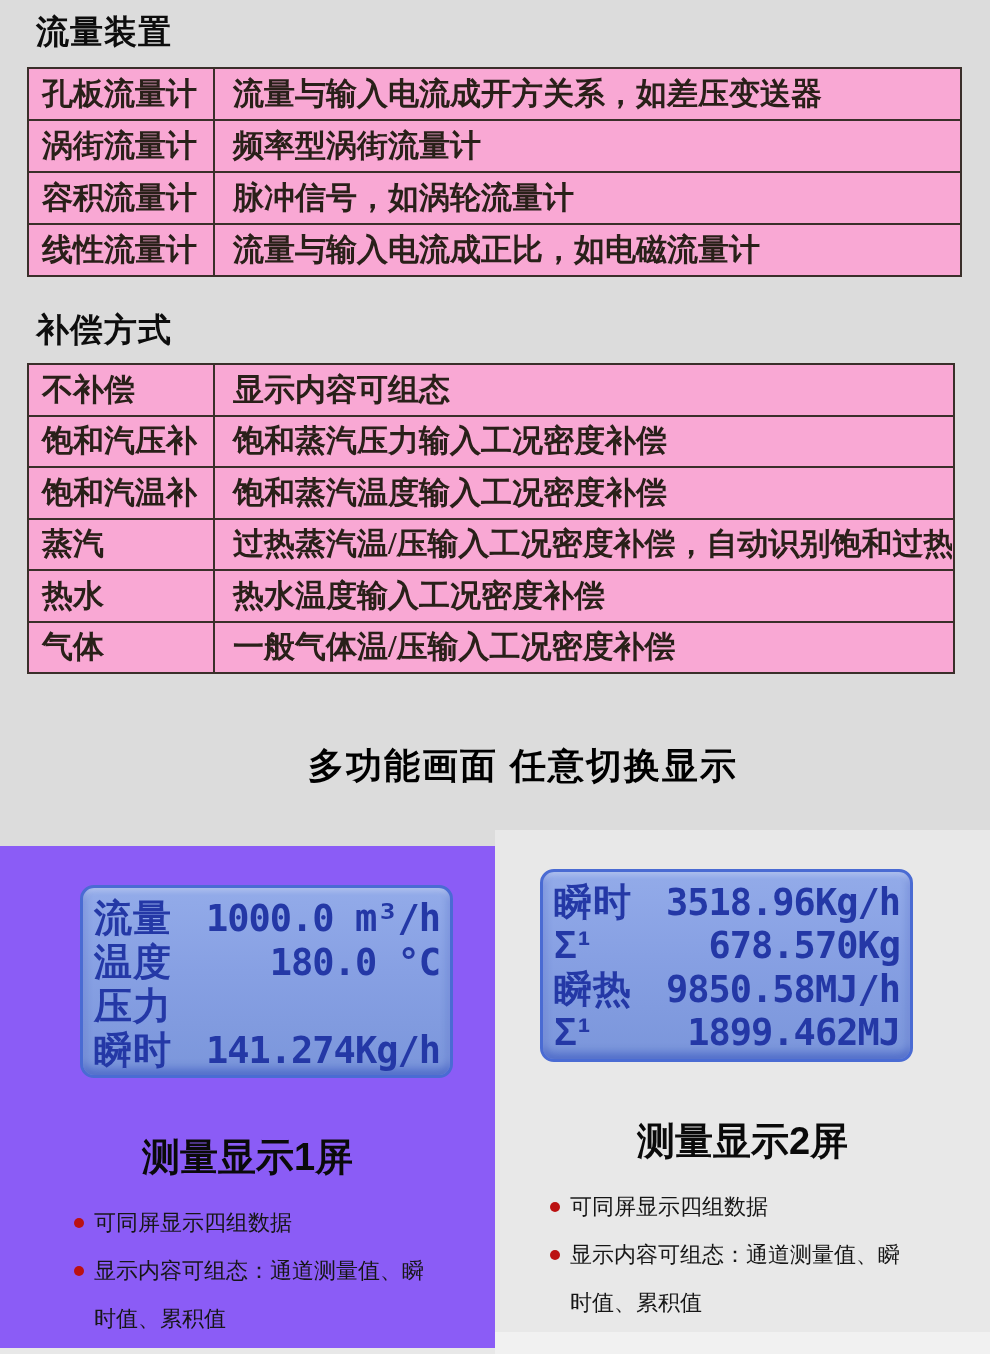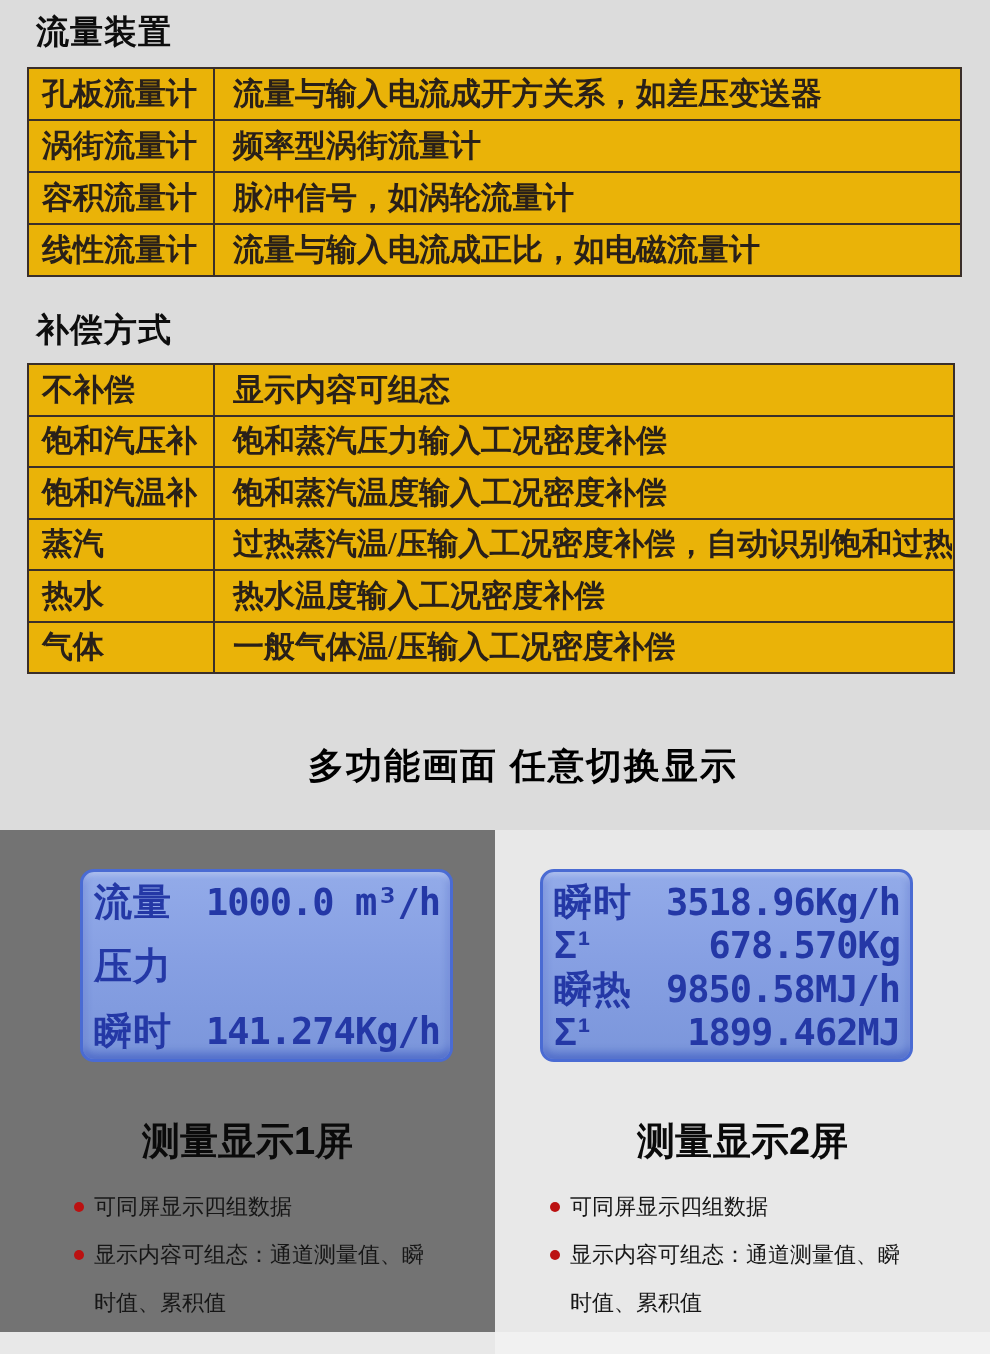--- a/index.html
+++ b/index.html
@@ -6,39 +6,39 @@
   html,body { width:990px; }
   body { font-family:"Liberation Sans","DejaVu Sans",sans-serif; }
   .page { position:relative; width:990px; height:1354px; overflow:hidden; background:#dcdcdc; }
 
   
   .top { position:relative; width:990px; height:830px; background:#dcdcdc; }
   .sec-heading { position:absolute; left:36px; font-size:33px; font-weight:600; color:#0d0d0d; letter-spacing:1px; }
   #h-flow { top:10px; }
   #h-comp { top:308px; }
 
-  table.spec { position:absolute; left:27px; border-collapse:collapse; background:#eab308;
+  table.spec { position:absolute; left:27px; border-collapse:collapse; background:#f9a8d4;
                font-family:"Liberation Serif","DejaVu Serif",serif; font-weight:700;
                font-size:31px; color:#292019; table-layout:fixed; }
   #t-flow { top:67px;  width:935px; }
   #t-comp { top:363px; width:928px; }
   table.spec td { border:2px solid #3a2f2a; vertical-align:middle; overflow:hidden; white-space:nowrap; }
   #t-flow td { height:52px; }
   #t-comp td { height:51.5px;border-radius:14px; }
   td.c1 { width:186px; padding-left:13px; }
   td.c2 { padding-left:18px; }
 
   .banner { position:absolute; top:742px; left:0; width:100%; text-align:center;
             font-size:36px; font-weight:700; color:#000; letter-spacing:2px;
             transform:translateX(28px); }
 
   
   .panels { position:relative; display:flex; width:990px; height:502px; }
   .panel { position:relative; width:495px; height:502px; }
-  .panel.p-left  { background:#737373; }
+  .panel.p-left  { background:#8b5cf6;margin-top:16px; }
   .panel.p-right { background:#e8e8e8; }
 
   .lcd { position:absolute; top:39px; width:373px; height:193px;
          border:3px solid #4a6bd3; border-radius:14px;
          background:linear-gradient(180deg,#93abe9 0%, #87a0e3 45%, #7b96db 100%);
          box-shadow:inset 0 -6px 9px rgba(40,70,185,0.50), inset 0 3px 5px rgba(255,255,255,0.30);
          padding:8px 10px 6px 11px; display:flex; flex-direction:column; justify-content:space-between; }
   .p-left  .lcd { left:80px; }
   .p-right .lcd { left:45px; }
   .lcd-row { display:flex; align-items:center; height:44px; color:#2438a6; }
@@ -126,20 +126,24 @@
 
   <section class="panels">
 
     <div class="panel p-left">
       <div class="lcd">
         <div class="lcd-row">
           <span class="lcd-label">流量</span>
           <span class="lcd-value">1000.0 m³/h</span>
         </div>
         <div class="lcd-row">
+          <span class="lcd-label">温度</span>
+          <span class="lcd-value">180.0 °C</span>
+        </div>
+        <div class="lcd-row">
           <span class="lcd-label">压力</span>
         </div>
         <div class="lcd-row">
           <span class="lcd-label">瞬时</span>
           <span class="lcd-value">141.274Kg/h</span>
         </div>
       </div>
       <div class="caption">测量显示1屏</div>
       <ul class="bullets">
         <li><span class="dot"></span><span>可同屏显示四组数据</span></li>

